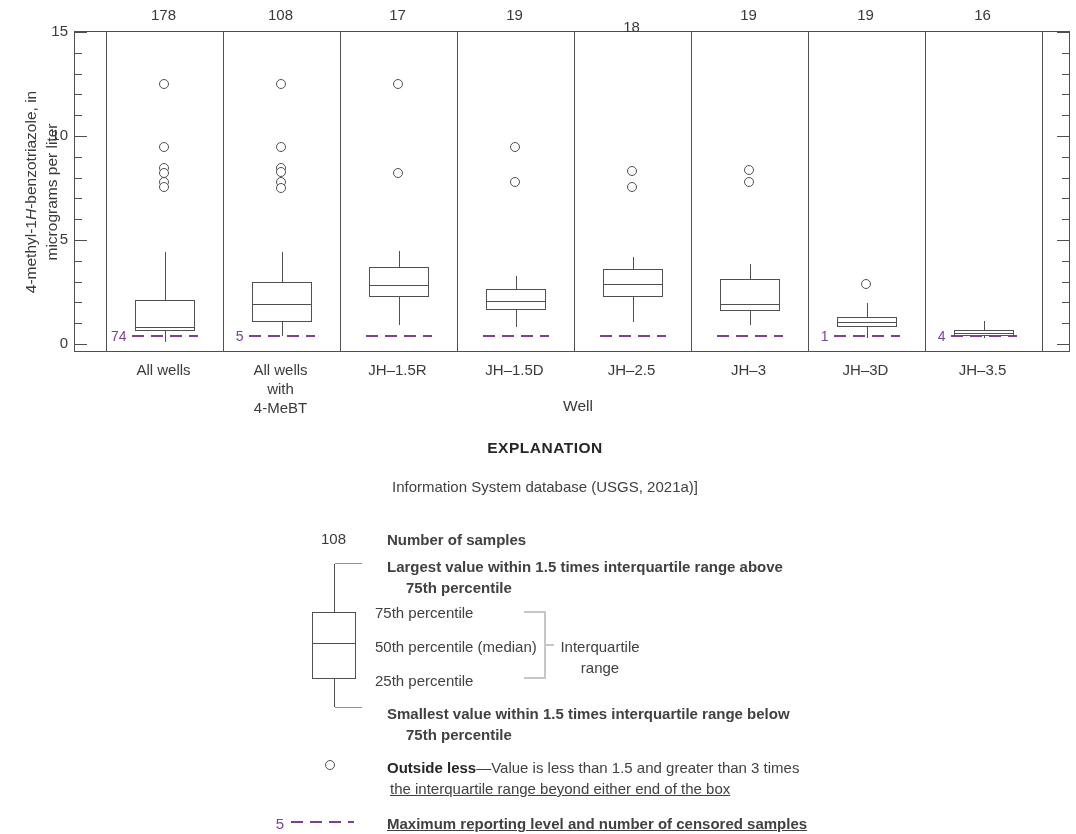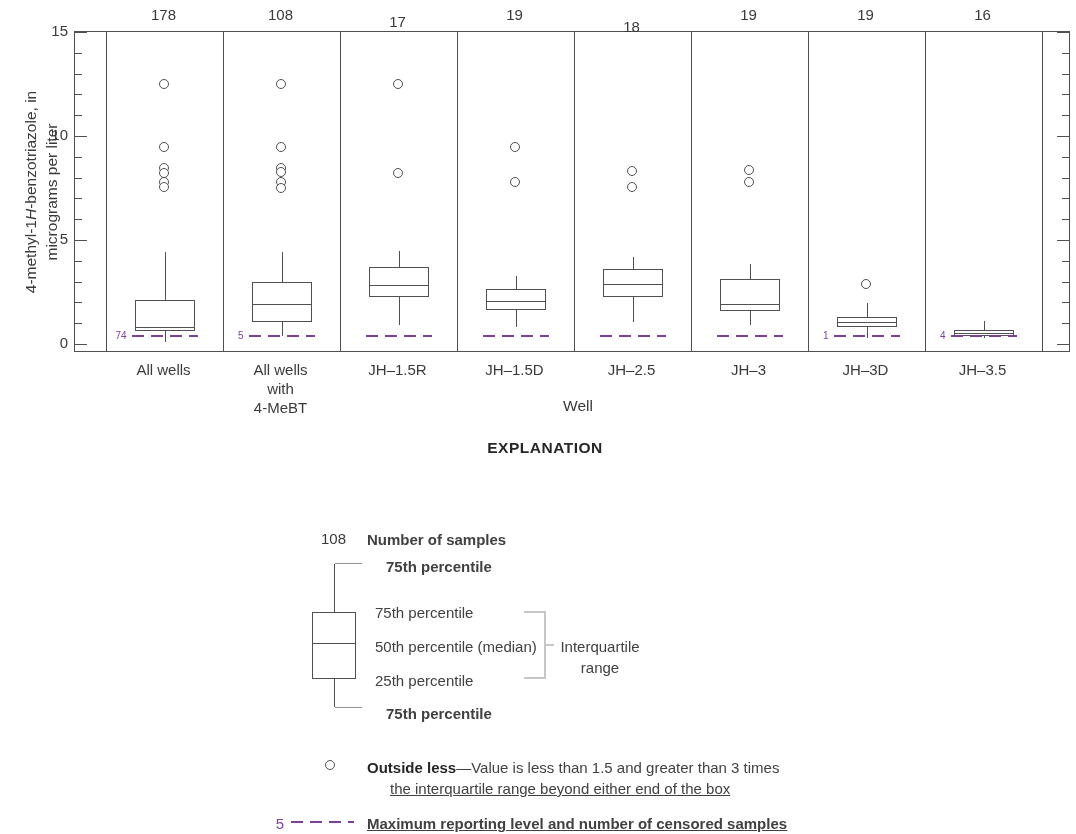--- a/index.html
+++ b/index.html
@@ -38,40 +38,40 @@
   .outlier{
     position:absolute;width:8px;height:8px;border:1.3px solid #4f5052;
     border-radius:50%;background:#ffffff;box-sizing:content-box;
   }
   .rep-dash{
     position:absolute;height:2px;
     background:repeating-linear-gradient(90deg,var(--purple) 0 12px,transparent 12px 19px);
   }
   .censored-label{
     position:absolute;width:60px;text-align:right;
-    font-size:10px;line-height:16px;color:var(--purple);
+    font-size:14px;line-height:16px;color:var(--purple);
   }
   .y-axis-title{
     position:absolute;left:-159px;top:171px;width:400px;height:42px;
     transform:rotate(-90deg);
     text-align:center;font-size:15.5px;line-height:21px;color:#3a3a3c;
   }
   .x-axis-title{
     position:absolute;left:478px;top:397px;width:200px;text-align:center;
     font-size:15.5px;color:#3a3a3c;
   }
   .exp-title{
     position:absolute;left:245px;top:439px;width:600px;text-align:center;
     font-size:15.5px;font-weight:bold;color:#262628;letter-spacing:.5px;
   }
   .exp-note{
     position:absolute;left:245px;top:477px;width:600px;text-align:center;
     font-size:15px;line-height:20px;color:#414043;
   }
-  .leg-bold{font-weight:bold;color:#262628;}
+  .leg-bold{font-weight:bold;color:#262628;margin-left:20px;}
   .leg-text{font-size:15px;line-height:21px;color:#414043;}
   .leg-value{font-size:15px;color:#3a3a3c;}
   .purple-text{color:var(--purple);}
   .bracket{background:#c6c6c8;}
   .connector{background:#929294;}
 </style>
 </head>
 <body>
 
 <div id="fig">
@@ -187,50 +187,53 @@
       <div class="box" style="left: 878.5px; top: 298.3px; width: 60px; height: 5.8px;"></div>
       <div class="hline" style="left: 878.5px; top: 301px; width: 60px;"></div>
       <div class="rep-dash" style="left: 875.5px; top: 302.7px; width: 66px;"></div>
       <div class="censored-label" style="left: 810.5px; top: 295.7px;">4</div>
     </div>
 
   <div class="x-axis-title">Well</div>
 
   <div class="exp-title">EXPLANATION</div>
   <div class="exp-note">
+    <div>Information System database (USGS, 2021a)]</div>
   </div>
 
   <div class="abs leg-value" style="left:296px;top:530px;width:50px;text-align:right;">108</div>
   <div class="abs leg-text leg-bold" style="left:367px;top:529px;">Number of samples</div>
 
   <div class="abs vline" style="left:334px;top:564px;height:48px;"></div>
   <div class="abs vline" style="left:334px;top:678px;height:29px;"></div>
   <div class="abs connector" style="left:335px;top:563px;width:27px;height:1px;"></div>
   <div class="abs connector" style="left:335px;top:707px;width:27px;height:1px;"></div>
   <div class="abs box" style="left:312px;top:612px;width:44px;height:67px;"></div>
   <div class="abs hline" style="left:312px;top:643px;width:44px;"></div>
 
   <div class="abs leg-text leg-bold" style="left:367px;top:556px;">
+    <div>Largest value within 1.5 times interquartile range above</div>
     <div style="padding-left:19px;">75th percentile</div>
   </div>
 
   <div class="abs leg-text" style="left:375px;top:602px;">75th percentile</div>
   <div class="abs leg-text" style="left:375px;top:636px;">50th percentile (median)</div>
   <div class="abs leg-text" style="left:375px;top:670px;">25th percentile</div>
 
   <div class="abs bracket" style="left:524px;top:611px;width:21px;height:2px;"></div>
   <div class="abs bracket" style="left:544px;top:611px;width:2px;height:68px;"></div>
   <div class="abs bracket" style="left:524px;top:677px;width:21px;height:2px;"></div>
   <div class="abs bracket" style="left:546px;top:644px;width:8px;height:2px;"></div>
   <div class="abs leg-text" style="left:552px;top:636px;width:96px;text-align:center;">
     <div>Interquartile</div>
     <div>range</div>
   </div>
 
   <div class="abs leg-text leg-bold" style="left:367px;top:703px;">
+    <div>Smallest value within 1.5 times interquartile range below</div>
     <div style="padding-left:19px;">75th percentile</div>
   </div>
 
   <div class="abs outlier" style="left:325px;top:760px;"></div>
   <div class="abs leg-text" style="left:367px;top:757px;">
     <div><span class="leg-bold">Outside less</span><span>—Value is less than 1.5 and greater than 3 times</span></div>
     <div style="padding-left:23px;text-decoration:underline;">the interquartile range beyond either end of the box</div>
   </div>
 
   <div class="abs leg-text purple-text" style="left:252px;top:813px;width:32px;text-align:right;">5</div>
@@ -244,21 +247,21 @@
     <div class="count-label" style="left: 118.5px; top: 6px;">178</div>
     <div class="xtick-label" style="left: 108.5px; top: 360px;">
       <div>All wells</div>
     </div>
     <div class="count-label" style="left: 235.5px; top: 6px;">108</div>
     <div class="xtick-label" style="left: 225.5px; top: 360px;">
       <div>All wells</div>
       <div>with</div>
       <div>4-MeBT</div>
     </div>
-    <div class="count-label" style="left: 352.5px; top: 13px;">17</div>
+    <div class="count-label" style="left: 352.5px; top: 6px;">17</div>
     <div class="xtick-label" style="left: 342.5px; top: 360px;">
       <div>JH–1.5R</div>
     </div>
     <div class="count-label" style="left: 469.5px; top: 6px;">19</div>
     <div class="xtick-label" style="left: 459.5px; top: 360px;">
       <div>JH–1.5D</div>
     </div>
     <div class="count-label" style="left: 586.5px; top: 18px;">18</div>
     <div class="xtick-label" style="left: 576.5px; top: 360px;">
       <div>JH–2.5</div>

